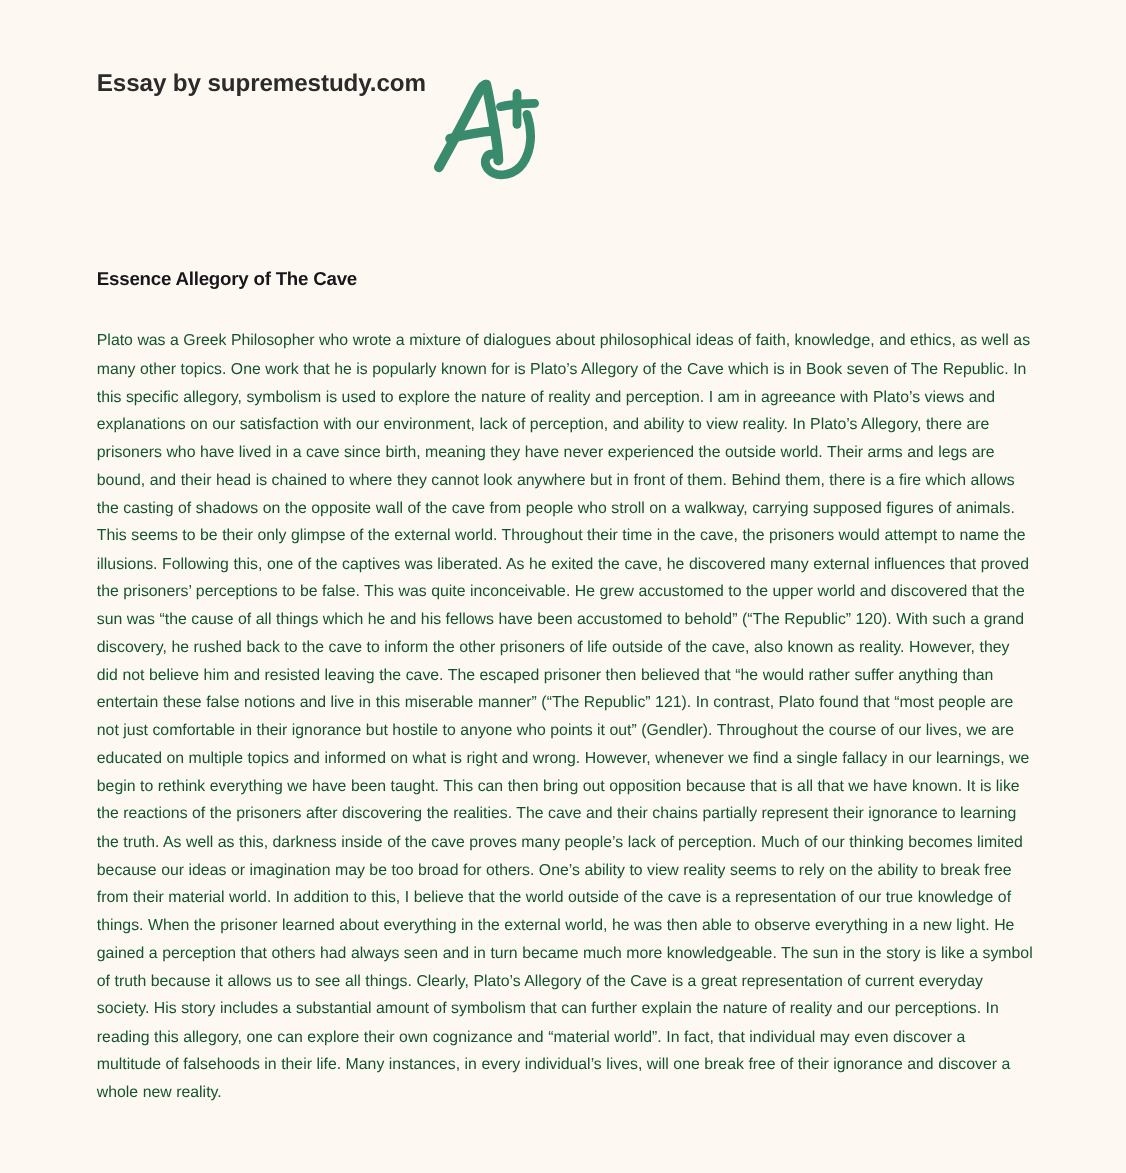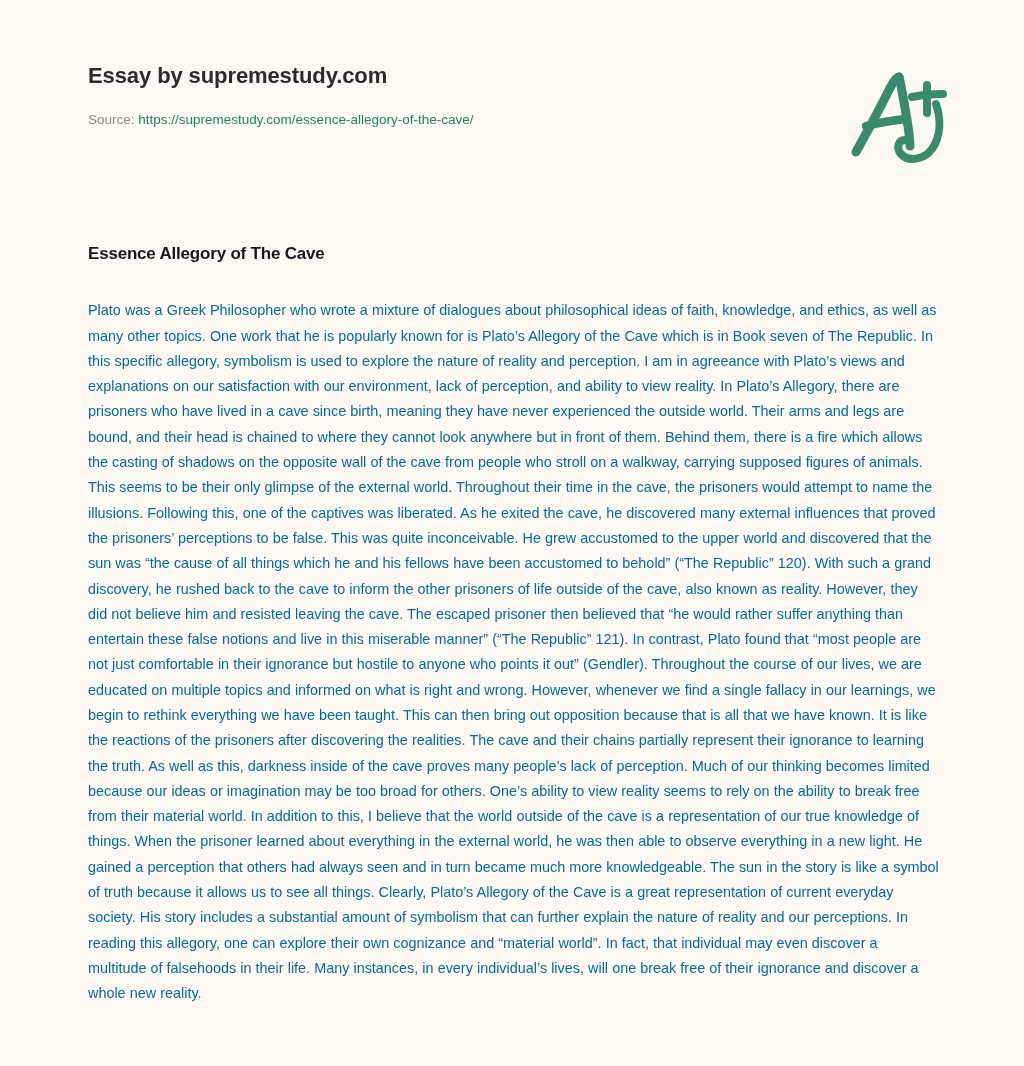--- a/index.html
+++ b/index.html
@@ -24,21 +24,20 @@
   }
 
   
   .header {
     position: absolute;
     left: 88px;
     top: 62px;
     right: 72px;
     display: flex;
     align-items: flex-start;
-    justify-content: space-between;
   }
 
   .header-left {
     display: block;
   }
 
   .brand-title {
     font-size: 22px;
     font-weight: bold;
     color: #2b2b2b;
@@ -91,40 +90,36 @@
     font-weight: bold;
     color: #17171a;
     margin: 0 0 34px 0;
     line-height: 1.25;
     letter-spacing: -0.2px;
   }
 
   .essay-body {
     font-size: 14.4px;
     line-height: 25.3px;
-    color: #0369a1;
+    color: #14532d;
     margin: 0;
     text-align: left;
     word-spacing: 0.1px;
   }
 </style>
 </head>
 <body>
 
 <div class="page">
 
   <div class="header">
 
     <div class="header-left">
       <h1 class="brand-title">Essay by supremestudy.com</h1>
 
-      <div class="source-line">
-        <span class="source-label">Source:</span>
-        <a class="source-url" href="#">https://supremestudy.com/essence-allegory-of-the-cave/</a>
-      </div>
     </div>
 
     <div class="logo">
       <svg viewBox="0 0 108 104" xmlns="http://www.w3.org/2000/svg">
         <g fill="none" stroke="#3a8b6e" stroke-linecap="round" stroke-linejoin="round">
 
           <path d="M12 88 C 22 70, 36 44, 46 24 C 49 18, 52 13, 55 13" stroke-width="9"></path>
 
           <path d="M55 13 C 57 20, 60 38, 63 56 C 65 68, 66 76, 66 82" stroke-width="9"></path>
 

